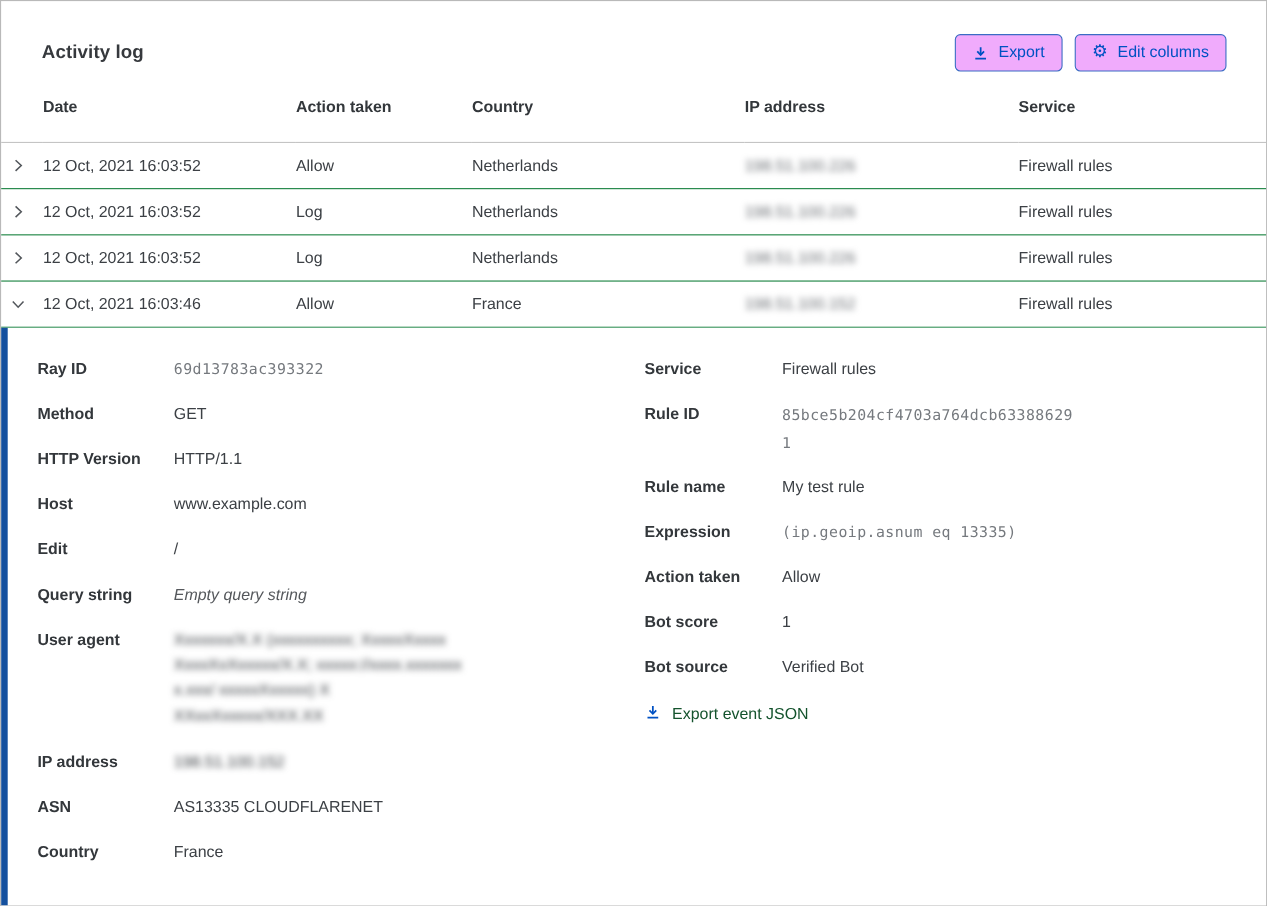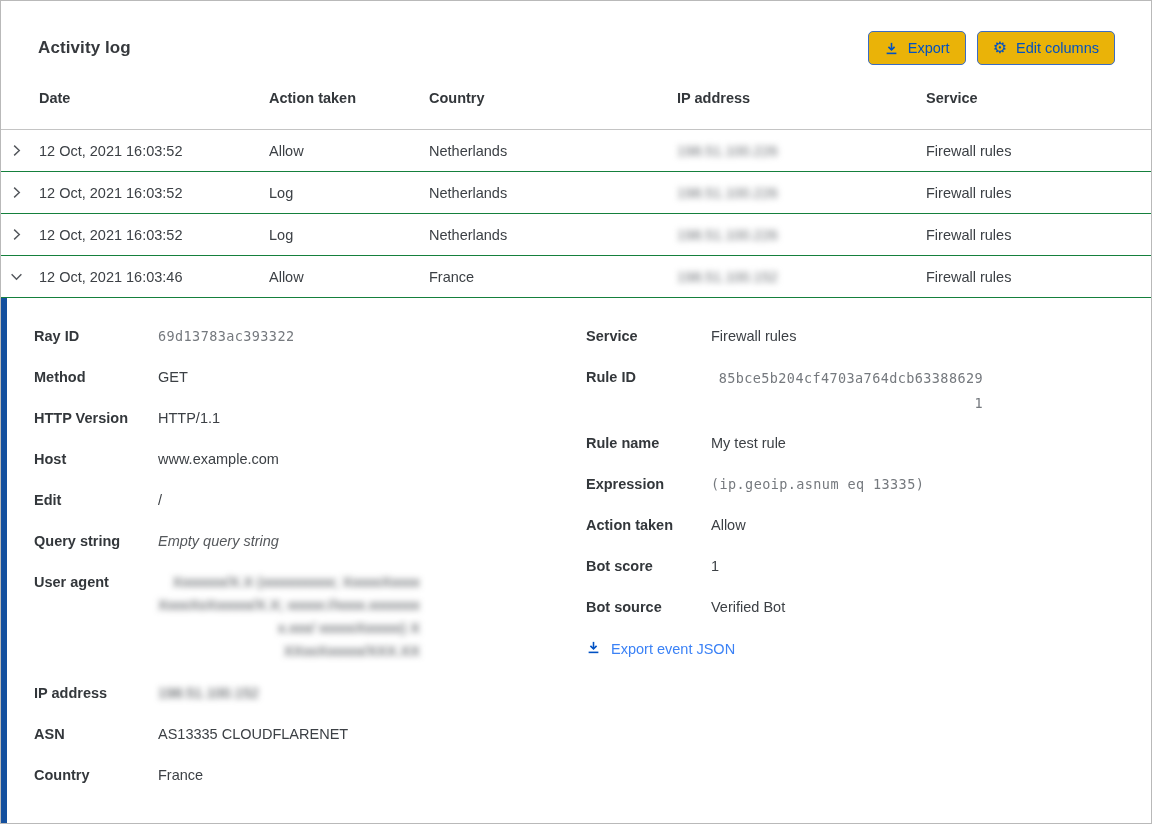--- a/index.html
+++ b/index.html
@@ -8,46 +8,46 @@
   .frame {
     position:relative; width:1152px; height:824px;
     border:1px solid #b9b9b9; background:#fff; overflow:hidden;
   }
   
   .header { display:flex; justify-content:space-between; align-items:flex-start;
             padding:30px 36px 0 37px; height:65px;gap:24px; }
   .page-title { font-size:17px; font-weight:700; color:#36393d; margin-top:7px; letter-spacing:.1px; }
   .btn-group { display:flex; gap:11px; }
   .btn { display:flex; align-items:center; gap:9px; border:1.5px solid #3b6cc4; color:#0051c3;
-         background:#eab308; border-radius:5px; padding:7px 15px; font-size:14.5px; font-weight:500;
+         background:#f0abfc; border-radius:5px; padding:7px 15px; font-size:14.5px; font-weight:500;
          cursor:pointer; line-height:18px; }
   .btn svg { display:block; }
   .gear-glyph { font-size:16px; line-height:16px; }
   
   .grid-cols { display:grid; grid-template-columns:38px 230px 160px 248px 249px 1fr; }
   .thead { padding:24px 0 0; font-size:14.5px; font-weight:700; color:#33373b; }
   .thead .hcell { padding-bottom:23px; border-bottom:1px solid #c4c4c4; }
   .trow { align-items:center; height:42px; border-bottom:1px solid #15803d;
           font-size:14.5px; color:#3c4045; cursor:pointer; }
   .chev-cell { padding-left:8px; display:flex; align-items:center; color:#53575c; }
   .redacted { color:#6b6f74; filter:blur(3px); user-select:none; }
   
   .panel { position:relative; height:531px; border-left:6px solid #14509e; background:#fff; }
   .col-left  { position:absolute; left:27px; top:27px; width:515px; }
   .col-right { position:absolute; left:579px; top:27px; width:545px; }
   .drow { display:flex; align-items:flex-start; margin-bottom:19px;gap:12px; }
   .dlabel { flex:0 0 112px; font-size:14.5px; font-weight:700; color:#33373b; line-height:22px; }
   .col-right .dlabel { flex-basis:113px; }
-  .dvalue { font-size:14.5px; color:#3c4045; line-height:22px;text-align:right; }
+  .dvalue { font-size:14.5px; color:#3c4045; line-height:22px; }
   .mono { font-family:"DejaVu Sans Mono", monospace; font-size:13.5px; color:#75797e; letter-spacing:.4px; }
   .wrapid { width:272px; word-break:break-all; line-height:25px; }
   .italic { font-style:italic; color:#55585c; }
   .ua-line { line-height:23px; }
   .rule-id-row { margin-bottom:16px; }
-  .json-link { display:flex; align-items:center; gap:10px; color:#3b82f6; font-size:14.5px;
+  .json-link { display:flex; align-items:center; gap:10px; color:#14532d; font-size:14.5px;
                font-weight:500; cursor:pointer; margin-top:22px; }
 </style>
 </head>
 <body>
 
 <div class="frame">
 
   <div class="header">
     <div class="page-title">Activity log</div>
     <div class="btn-group">

